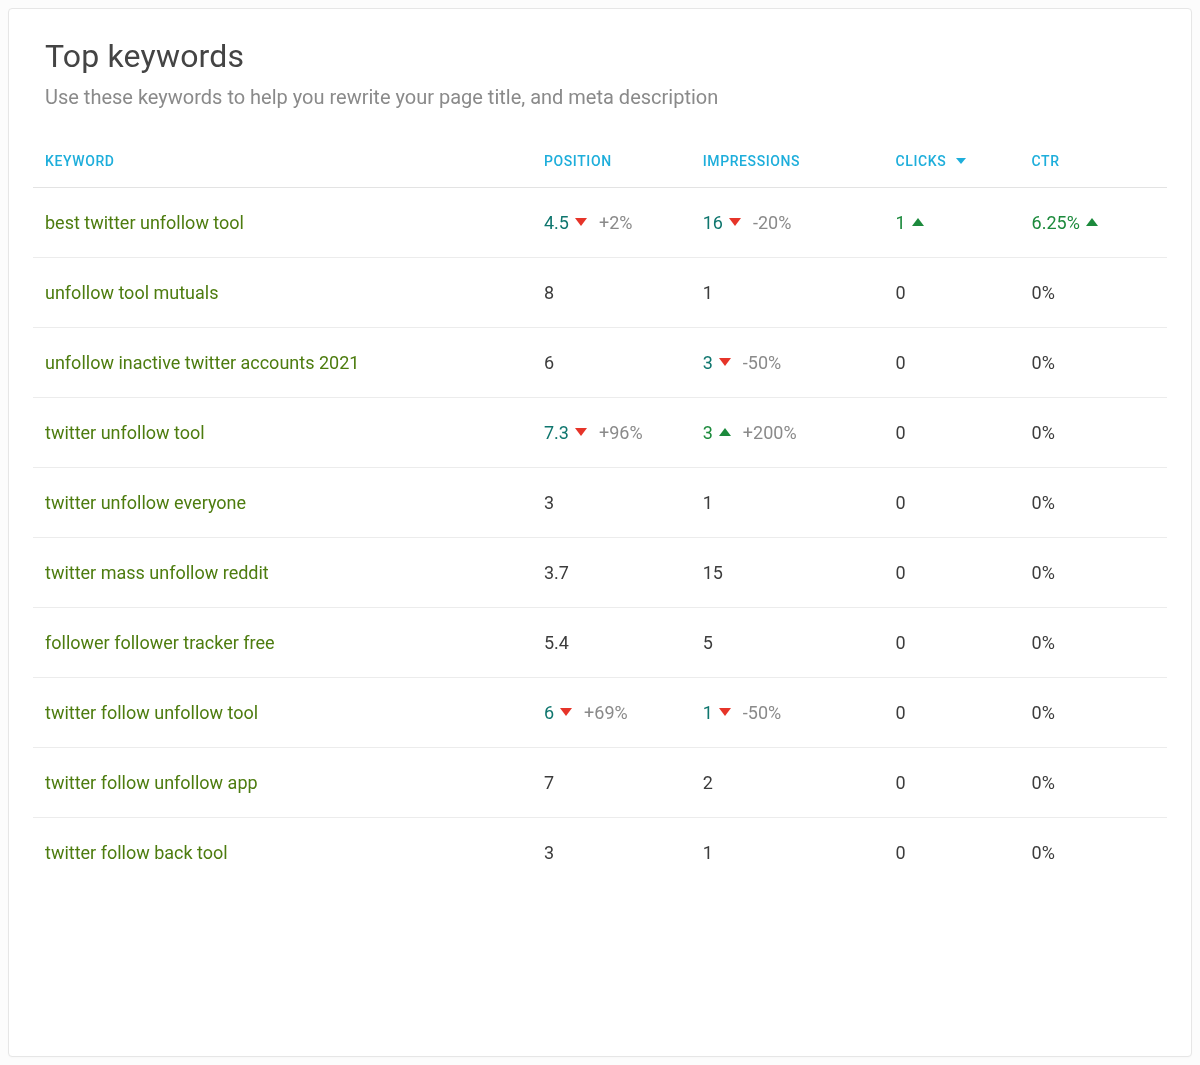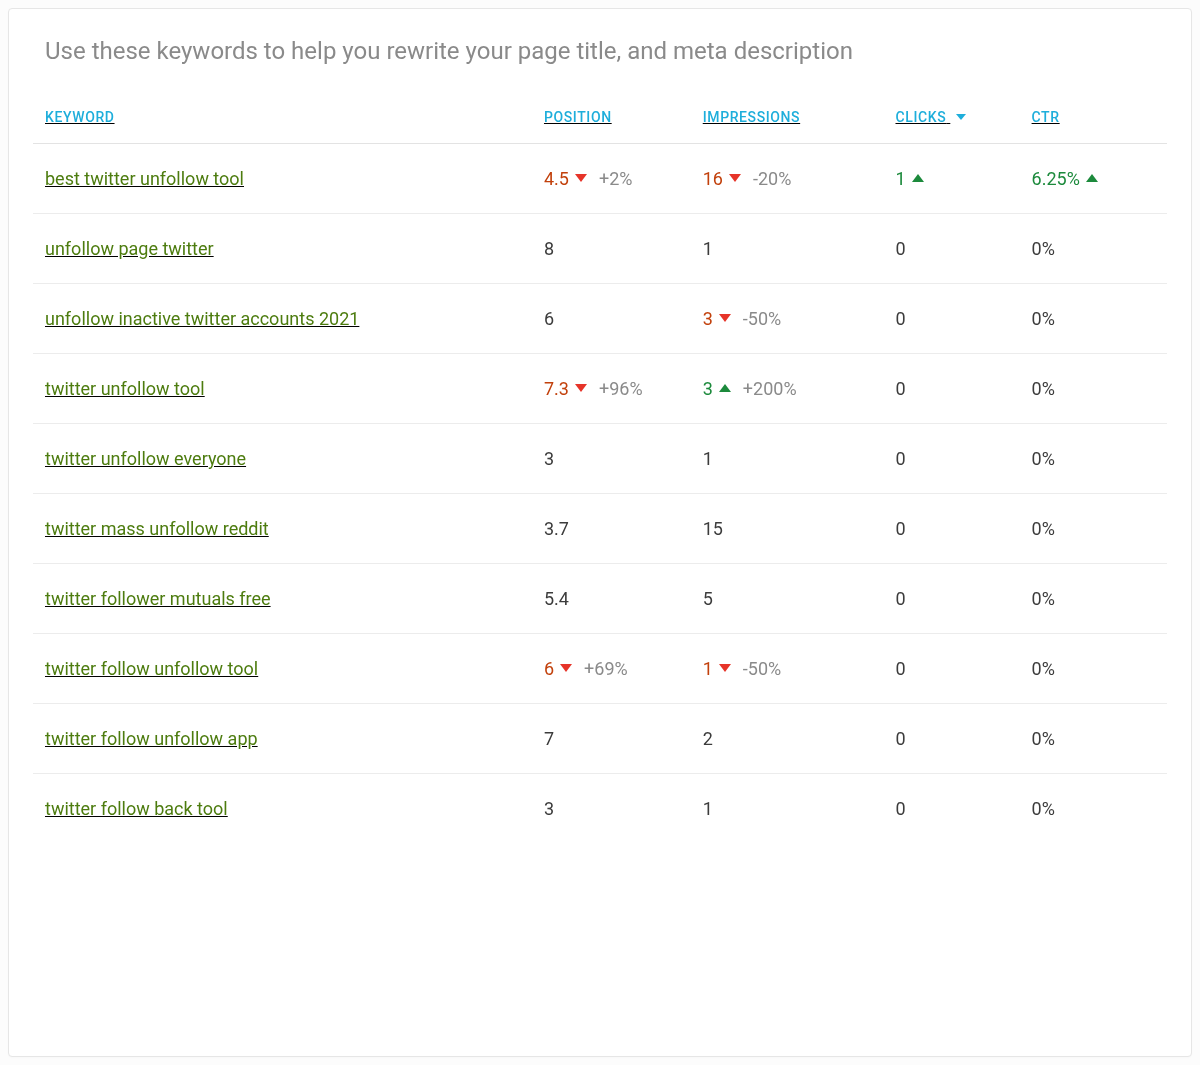--- a/index.html
+++ b/index.html
@@ -25,29 +25,28 @@
     padding: 0 36px 22px 36px;
   }
   .title {
     font-size: 32px;
     font-weight: 400;
     color: #444;
     letter-spacing: 0.2px;
     margin-bottom: 10px;
   }
   .subtitle {
-    font-size: 24px;
+    font-size: 20px;
     color: #8a8a8a;
     font-weight: 400;
   }
   table {
     width: calc(100% - 48px);
     margin: 0 24px;
     border-collapse: collapse;
-    text-decoration: underline;
   }
   thead th {
     text-align: left;
     font-size: 14px;
     font-weight: 500;
     color: #1eaedb;
     letter-spacing: 0.6px;
     padding: 22px 12px 18px 12px;
     border-bottom: 1px solid #e3e3e3;
     white-space: nowrap;
@@ -83,21 +82,21 @@
   .col-impressions { width: 17%; }
   .col-clicks { width: 12%; }
   .col-ctr { width: 13%; }
 
   .metric {
     display: inline-flex;
     align-items: center;
     gap: 4px;
   }
   .val-neutral { color: #3c3c3c; }
-  .val-red { color: #c2410c; font-weight: 400; }
+  .val-red { color: #0f766e; font-weight: 400; }
   .val-green { color: #1c8a3c; font-weight: 400; }
   .tri-down-red {
     display:inline-block;width:0;height:0;
     border-left:6px solid transparent;border-right:6px solid transparent;
     border-top:8px solid #e63429;margin:0 2px;position:relative;top:-1px;
   }
   .tri-up-green {
     display:inline-block;width:0;height:0;
     border-left:6px solid transparent;border-right:6px solid transparent;
     border-bottom:8px solid #1c8a3c;margin:0 2px;position:relative;top:-1px;
@@ -113,20 +112,21 @@
   tbody tr.last-row td {
     border-bottom: none;
     padding-bottom: 10px;
   }
 </style>
 </head>
 <body>
 
 <div class="card">
   <div class="header">
+    <h2 class="title">Top keywords</h2>
     <p class="subtitle">Use these keywords to help you rewrite your page title, and meta description</p>
   </div>
 
   <table>
     <thead>
       <tr>
         <th class="col-keyword sortable">
           <span>KEYWORD</span>
         </th>
         <th class="col-position sortable">
@@ -160,21 +160,21 @@
           <td><span class="metric">
               <span class="val-green">1</span>
               <span class="tri-up-green"></span>
             </span></td>
           <td><span class="metric">
               <span class="val-green">6.25%</span>
               <span class="tri-up-green"></span>
             </span></td>
         </tr>
         <tr>
-          <td class="keyword-cell">unfollow page twitter</td>
+          <td class="keyword-cell">unfollow tool mutuals</td>
           <td><span class="metric">
               <span class="val-neutral">8</span>
             </span></td>
           <td><span class="metric">
               <span class="val-neutral">1</span>
             </span></td>
           <td><span class="metric">
               <span class="val-neutral">0</span>
             </span></td>
           <td><span class="metric">
@@ -241,21 +241,21 @@
               <span class="val-neutral">15</span>
             </span></td>
           <td><span class="metric">
               <span class="val-neutral">0</span>
             </span></td>
           <td><span class="metric">
               <span class="val-neutral">0%</span>
             </span></td>
         </tr>
         <tr>
-          <td class="keyword-cell">twitter follower mutuals free</td>
+          <td class="keyword-cell">follower follower tracker free</td>
           <td><span class="metric">
               <span class="val-neutral">5.4</span>
             </span></td>
           <td><span class="metric">
               <span class="val-neutral">5</span>
             </span></td>
           <td><span class="metric">
               <span class="val-neutral">0</span>
             </span></td>
           <td><span class="metric">

